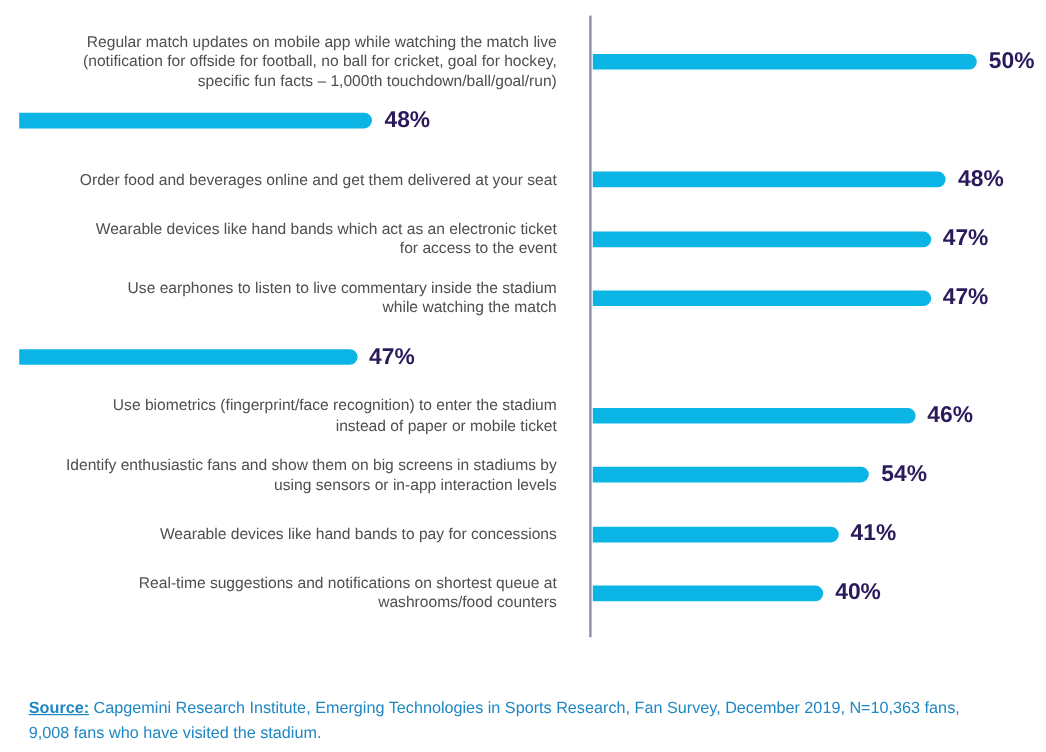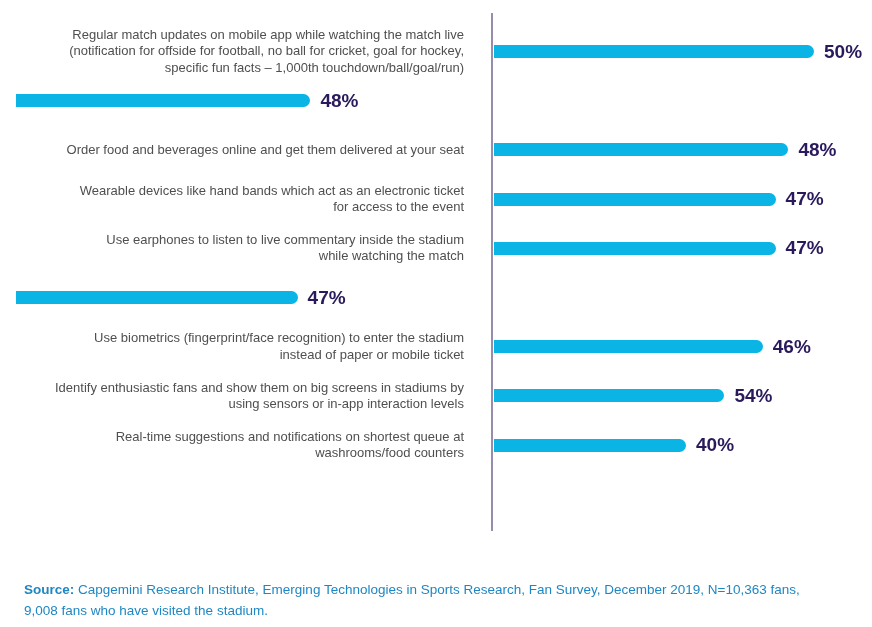--- a/index.html
+++ b/index.html
@@ -58,21 +58,21 @@
   .source-note {
     position: absolute;
     left: 24px;
     top: 580px;
     width: 830px;
     font-size: 13.5px;
     line-height: 20.5px;
     color: var(--src-color, #1e87c3);
     white-space: pre-line;
   }
-  .source-note strong { font-weight: bold; }
+  .source-note strong { font-weight: bold; text-decoration: underline; }
 </style>
 </head>
 <body>
 
 <div class="page">
 
   <div class="axis-line"></div>
 
   <div class="rows">
     <div class="chart-row">
@@ -120,20 +120,25 @@
       <div class="value-label">46%</div>
     </div>
 
     <div class="chart-row">
       <div class="cat-label">Identify enthusiastic fans and show them on big screens in stadiums by
 using sensors or in-app interaction levels</div>
       <div class="bar" style="width: 230.4px;"></div>
       <div class="value-label">54%</div>
     </div>
 
+    <div class="chart-row">
+      <div class="cat-label">Wearable devices like hand bands to pay for concessions</div>
+      <div class="bar" style="width: 204.8px;"></div>
+      <div class="value-label">41%</div>
+    </div>
 
     <div class="chart-row">
       <div class="cat-label">Real-time suggestions and notifications on shortest queue at
 washrooms/food counters</div>
       <div class="bar" style="width: 192px;"></div>
       <div class="value-label">40%</div>
     </div>
   </div>
 
   <div class="source-note"><strong>Source:</strong><span> Capgemini Research Institute, Emerging Technologies in Sports Research, Fan Survey, December 2019, N=10,363 fans,

